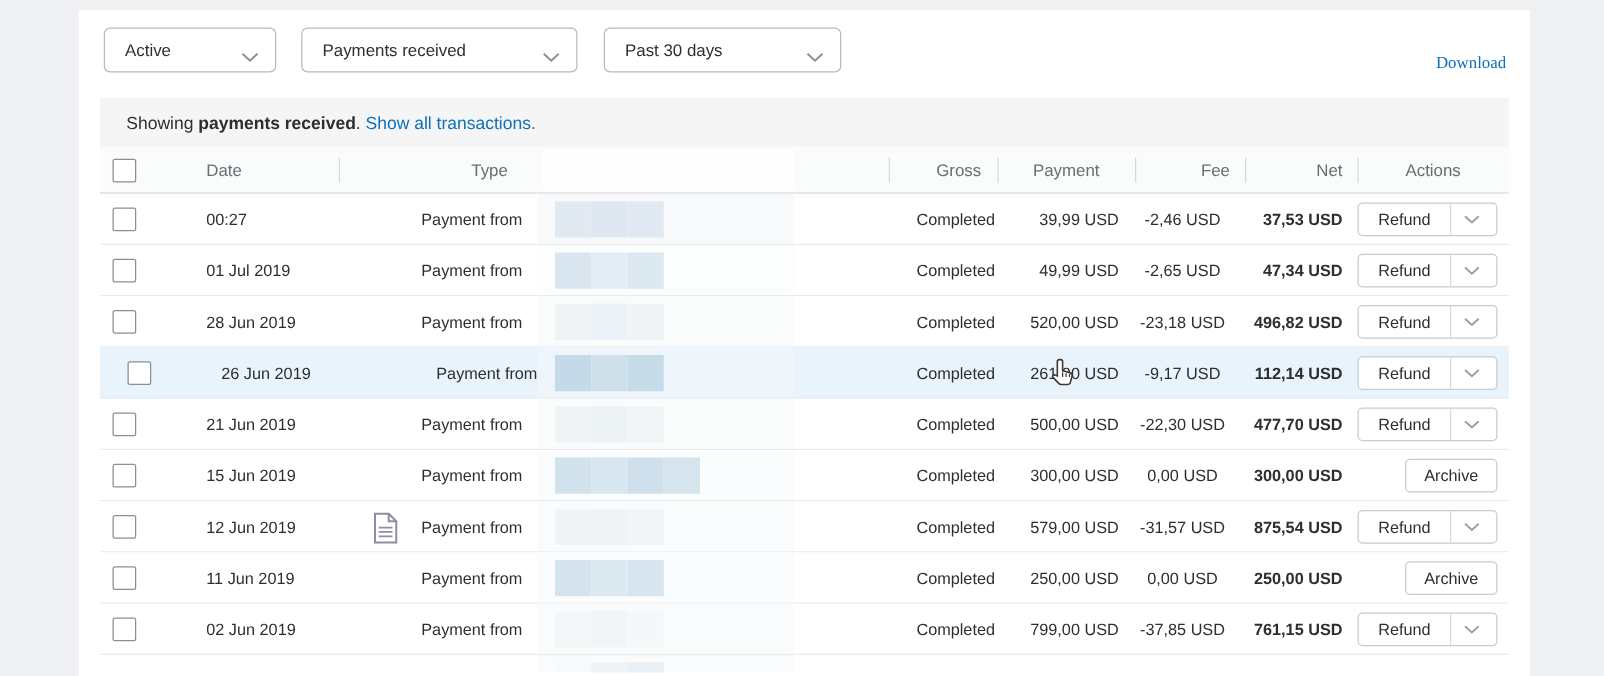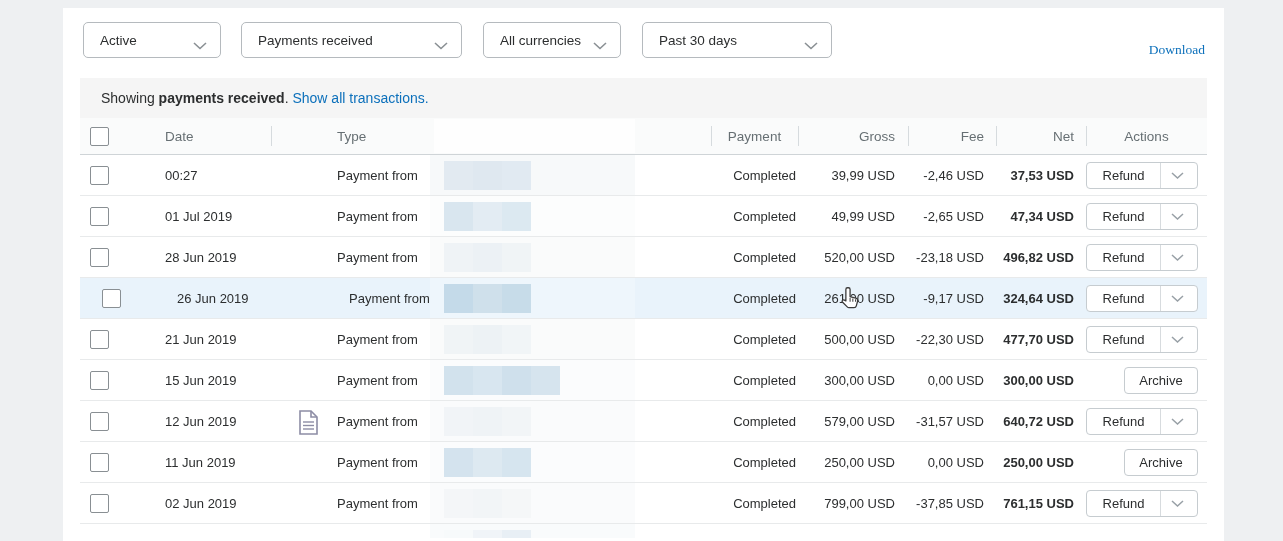--- a/index.html
+++ b/index.html
@@ -27,37 +27,37 @@
   .banner b { font-weight:700; }
   .banner a { color:var(--link-blue,#0c70bb); text-decoration:none; cursor:pointer; }
 
   
   .grid { display:grid; grid-template-columns:60px 131px 1fr 87px 110px 88px 90px 121px; align-items:center; }
   .thead { height:37px; background:#fafbfb; border-bottom:1px solid #cfd4d7; position:relative;
            font-size:13.5px; color:var(--muted,#666f73); }
   .hcell { position:relative; height:100%; display:flex; align-items:center; }
   .hdivided::before { content:''; position:absolute; left:0; top:8px; bottom:8px; width:1px; background:#d6dbde; }
   .h-date { padding-left:25px; }
-  .h-type { padding-left:66px; }
+  .h-type { padding-left:106px; }
   .h-payment { justify-content:center; }
   .h-gross,.h-fee,.h-net { justify-content:flex-end; }
   .h-gross { padding-right:13px; } .h-fee { padding-right:12px; } .h-net { padding-right:12px; }
   .h-actions { justify-content:center; }
   .header-band { position:absolute; left:354px; top:1px; bottom:1px; width:201px; background:rgba(255,255,255,.8); }
 
   .row { height:41px; border-bottom:1px solid #e8eaeb; position:relative; font-size:13px;
          color:var(--text,#2c2e2f); background:#fff; cursor:pointer; }
   .row.highlight { background:var(--row-highlight,#e9f3fb);padding-left:12px; }
   .row.partial { height:14px; border-bottom:none; overflow:hidden; }
   .c-sel { padding-left:10px; }
   .c-date { padding-left:25px; }
   .c-type { padding-left:66px; position:relative; z-index:1; }
   .c-payment { text-align:right; padding-right:2px; }
   .c-gross { text-align:right; padding-right:13px; }
-  .c-fee { text-align:right; padding-right:12px; }
+  .c-fee { text-align:center; padding-right:12px; }
   .c-net { text-align:right; padding-right:12px; font-weight:700; }
   .c-actions { display:flex; justify-content:flex-end; padding-right:9px; }
 
   .cb { appearance:none; -webkit-appearance:none; width:19px; height:19px; border:1px solid #898f93;
         border-radius:2px; background:#fff; cursor:pointer; display:block; }
 
   .band { position:absolute; left:350px; top:0; bottom:0; width:205px; z-index:2; }
   .blocks { position:absolute; left:364px; top:6px; display:flex; z-index:3; }
   .pix { width:29px; height:29px; }
 
@@ -90,28 +90,20 @@
         </span>
       </div>
       <div class="dd dd-type">
         <span>Payments received</span>
         <span class="chev">
           <svg width="14" height="8">
               <polyline points="1,1 7,6.5 13,1" fill="none" stroke="#8a9094" stroke-width="1.6"></polyline>
             </svg>
         </span>
       </div>
-      <div class="dd dd-currency">
-        <span>All currencies</span>
-        <span class="chev">
-          <svg width="14" height="8">
-              <polyline points="1,1 7,6.5 13,1" fill="none" stroke="#8a9094" stroke-width="1.6"></polyline>
-            </svg>
-        </span>
-      </div>
       <div class="dd dd-range">
         <span>Past 30 days</span>
         <span class="chev">
           <svg width="14" height="8">
               <polyline points="1,1 7,6.5 13,1" fill="none" stroke="#8a9094" stroke-width="1.6"></polyline>
             </svg>
         </span>
       </div>
       <div class="spacer"></div>
       <a class="download">Download</a>
@@ -120,22 +112,22 @@
     <div class="banner">
       <span><span>Showing </span><b>payments received</b><span>. </span></span>&nbsp;<a>Show all transactions.</a>
     </div>
 
     <div class="grid thead">
       <div class="hcell c-sel">
         <input type="checkbox" class="cb" style="">
       </div>
       <div class="hcell h-date">Date</div>
       <div class="hcell h-type hdivided">Type</div>
+      <div class="hcell h-gross hdivided">Gross</div>
       <div class="hcell h-payment hdivided">Payment</div>
-      <div class="hcell h-gross hdivided">Gross</div>
       <div class="hcell h-fee hdivided">Fee</div>
       <div class="hcell h-net hdivided">Net</div>
       <div class="hcell h-actions hdivided">Actions</div>
       <div class="header-band"></div>
     </div>
 
     <div id="table-body">
         <div class="grid row">
     <div class="c-sel">
       <input type="checkbox" class="cb" style="">
@@ -233,21 +225,21 @@
     <div class="c-sel">
       <input type="checkbox" class="cb" style="">
     </div>
     <div class="c-date">26 Jun 2019</div>
     <div class="c-type">
       <span>Payment from</span>
     </div>
     <div class="c-payment">Completed</div>
     <div class="c-gross">261,00 USD</div>
     <div class="c-fee">-9,17 USD</div>
-    <div class="c-net">324,64 USD</div>
+    <div class="c-net">112,14 USD</div>
     <div class="c-actions">
       <div class="btn btn-split">
         <span class="lbl">Refund</span>
         <span class="seg">
           <svg width="13" height="7">
                   <polyline points="1,1 6.5,6 12,1" fill="none" stroke="#98a0a6" stroke-width="1.5"></polyline>
                 </svg>
         </span>
       </div>
 
@@ -320,21 +312,21 @@
     <div class="c-sel">
       <input type="checkbox" class="cb" style="">
     </div>
     <div class="c-date">12 Jun 2019</div>
     <div class="c-type">
       <span>Payment from</span>
     </div>
     <div class="c-payment">Completed</div>
     <div class="c-gross">579,00 USD</div>
     <div class="c-fee">-31,57 USD</div>
-    <div class="c-net">640,72 USD</div>
+    <div class="c-net">875,54 USD</div>
     <div class="c-actions">
       <div class="btn btn-split">
         <span class="lbl">Refund</span>
         <span class="seg">
           <svg width="13" height="7">
                   <polyline points="1,1 6.5,6 12,1" fill="none" stroke="#98a0a6" stroke-width="1.5"></polyline>
                 </svg>
         </span>
       </div>
 

